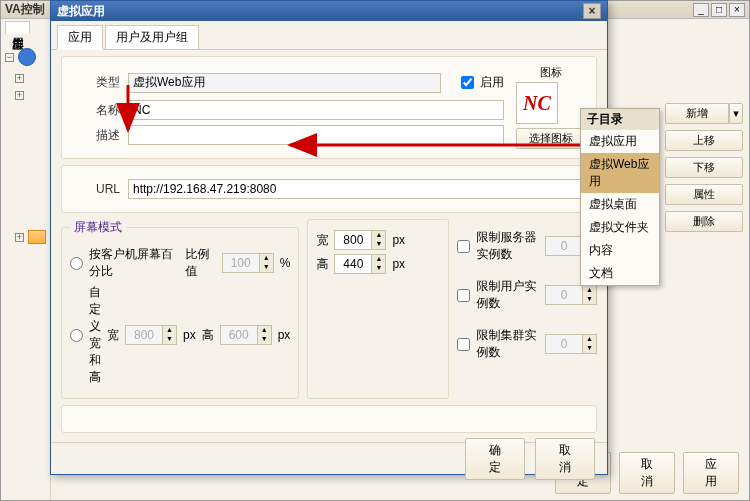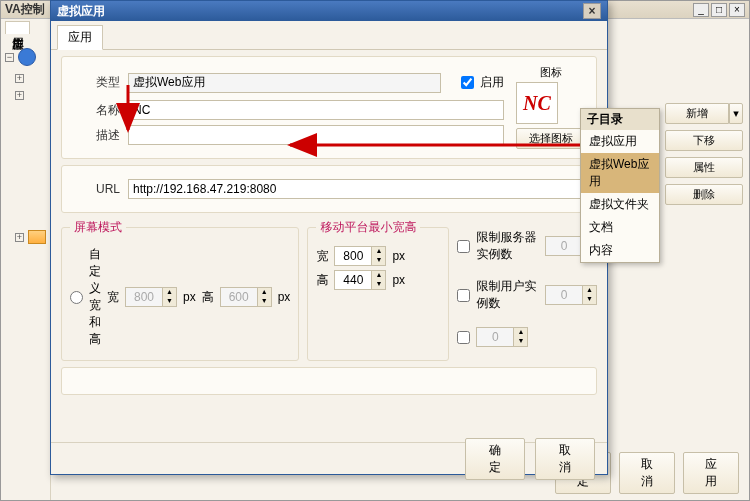--- a/index.html
+++ b/index.html
@@ -52,21 +52,21 @@
 .spinner input { border: none; width: 36px; text-align: center; height: 18px; }
 .spinner .sp-btns { display: flex; flex-direction: column; }
 .spinner .sp-btn { width: 14px; height: 9px; border-left: 1px solid #c7bfa8; background: #f0ead8; font-size: 7px; line-height: 7px; text-align: center; cursor: pointer; }
 .spinner.dis input { color: #aaa; background: #f5f5f5; }
 
 .icon-box { width: 42px; height: 42px; border: 1px solid #c7bfa8; background: #fff; display: flex; align-items: center; justify-content: center; }
 .nc-logo { font-family: Georgia, serif; font-size: 20px; font-weight: bold; font-style: italic; color: #c00; }
 
 .group-col { display: flex; flex-direction: column; gap: 7px; }
 fieldset.grp { border: 1px solid #e2dac6; border-radius: 3px; padding: 6px 8px 8px; }
-fieldset.grp legend { padding: 0 4px; color: #be185d; }
+fieldset.grp legend { padding: 0 4px; color: #4c1d95; }
 .radio-row, .chk-row { display: flex; align-items: center; gap: 6px; margin: 4px 0; }
 
 .arrow-svg { position: absolute; pointer-events: none; z-index: 80; }
 </style>
 </head>
 <body>
 
 <div class="outer-window">
   <div class="outer-titlebar">
     <span class="title">VA控制</span>
@@ -99,50 +99,53 @@
     </div>
 
     <div style="flex:1"></div>
 
     <div class="right-strip">
       <div style="height:70px"></div>
       <div class="btn-drop">
         <div class="btn small main">新增</div>
         <div class="btn small arrow">▾</div>
       </div>
+      <div class="btn small">上移</div>
       <div class="btn small">下移</div>
       <div class="btn small">属性</div>
       <div class="btn small">删除</div>
     </div>
   </div>
 
   <div style="position:absolute;bottom:6px;right:10px;display:flex;gap:8px">
     <div class="btn" style="width:56px">确定</div>
     <div class="btn" style="width:56px">取消</div>
     <div class="btn" style="width:56px">应用</div>
   </div>
 </div>
 
 <div class="context-menu">
   <div class="hdr">子目录</div>
   <div class="mi">虚拟应用</div>
   <div class="mi hl">虚拟Web应用</div>
+  <div class="mi">虚拟桌面</div>
   <div class="mi">虚拟文件夹</div>
+  <div class="mi">内容</div>
   <div class="mi">文档</div>
-  <div class="mi">内容</div>
 </div>
 
 <div class="modal">
   <div class="modal-titlebar">
     <span class="t">虚拟应用</span>
     <div class="modal-close">×</div>
   </div>
   <div class="modal-body">
     <div class="tabs">
       <div class="tab active">应用</div>
+      <div class="tab">用户及用户组</div>
     </div>
 
     <div class="panel">
       <div style="display:flex;gap:12px">
         <div style="flex:1">
           <div class="row">
               <span class="lbl">类型</span>
             <input type="text" class="wide" readonly="" style="background: rgb(245, 245, 245);" value="虚拟Web应用">
             <label class="chk-row" style="margin-left:12px">
                 <input type="checkbox" checked="" style="">
@@ -173,20 +176,33 @@
           <span class="lbl">URL</span>
         <input type="text" class="wide" value="http://192.168.47.219:8080" style="">
       </div>
     </div>
 
     <div style="display:flex;gap:8px;margin:0 10px">
       <fieldset class="grp" style="flex:1.4">
         <legend>屏幕模式</legend>
         <div class="radio-row">
             <input type="radio" name="sm" style="">
+            <span>按客户机屏幕百分比</span>
+          <span>比例值</span>
+          <span class="spinner dis">
+              <input readonly="" value="100" style="">
+              <span class="sp-btns">
+                <span class="sp-btn">▲</span>
+                <span class="sp-btn">▼</span>
+              </span>
+            </span>
+          <span>%</span>
+        </div>
+        <div class="radio-row">
+            <input type="radio" name="sm" style="">
             <span>自定义宽和高</span>
           <span>宽</span>
           <span class="spinner dis">
               <input readonly="" value="800" style="">
               <span class="sp-btns">
                 <span class="sp-btn">▲</span>
                 <span class="sp-btn">▼</span>
               </span>
             </span>
           <span>px</span>
@@ -196,21 +212,20 @@
               <span class="sp-btns">
                 <span class="sp-btn">▲</span>
                 <span class="sp-btn">▼</span>
               </span>
             </span>
           <span>px</span>
         </div>
       </fieldset>
 
       <fieldset class="grp" style="flex:.8">
-        <legend>移动平台最小宽高</legend>
         <div class="radio-row">
             <span>宽</span>
           <span class="spinner">
               <input value="800" style="">
               <span class="sp-btns">
                 <span class="sp-btn">▲</span>
                 <span class="sp-btn">▼</span>
               </span>
             </span>
           <span>px</span>
@@ -246,20 +261,21 @@
           <span class="spinner dis">
               <input readonly="" value="0" style="">
               <span class="sp-btns">
                 <span class="sp-btn">▲</span>
                 <span class="sp-btn">▼</span>
               </span>
             </span>
           </div>
         <div class="chk-row">
             <input type="checkbox" style="">
+            <span>限制集群实例数</span>
           <span class="spinner dis">
               <input readonly="" value="0" style="">
               <span class="sp-btns">
                 <span class="sp-btn">▲</span>
                 <span class="sp-btn">▼</span>
               </span>
             </span>
           </div>
       </div>
     </div>

